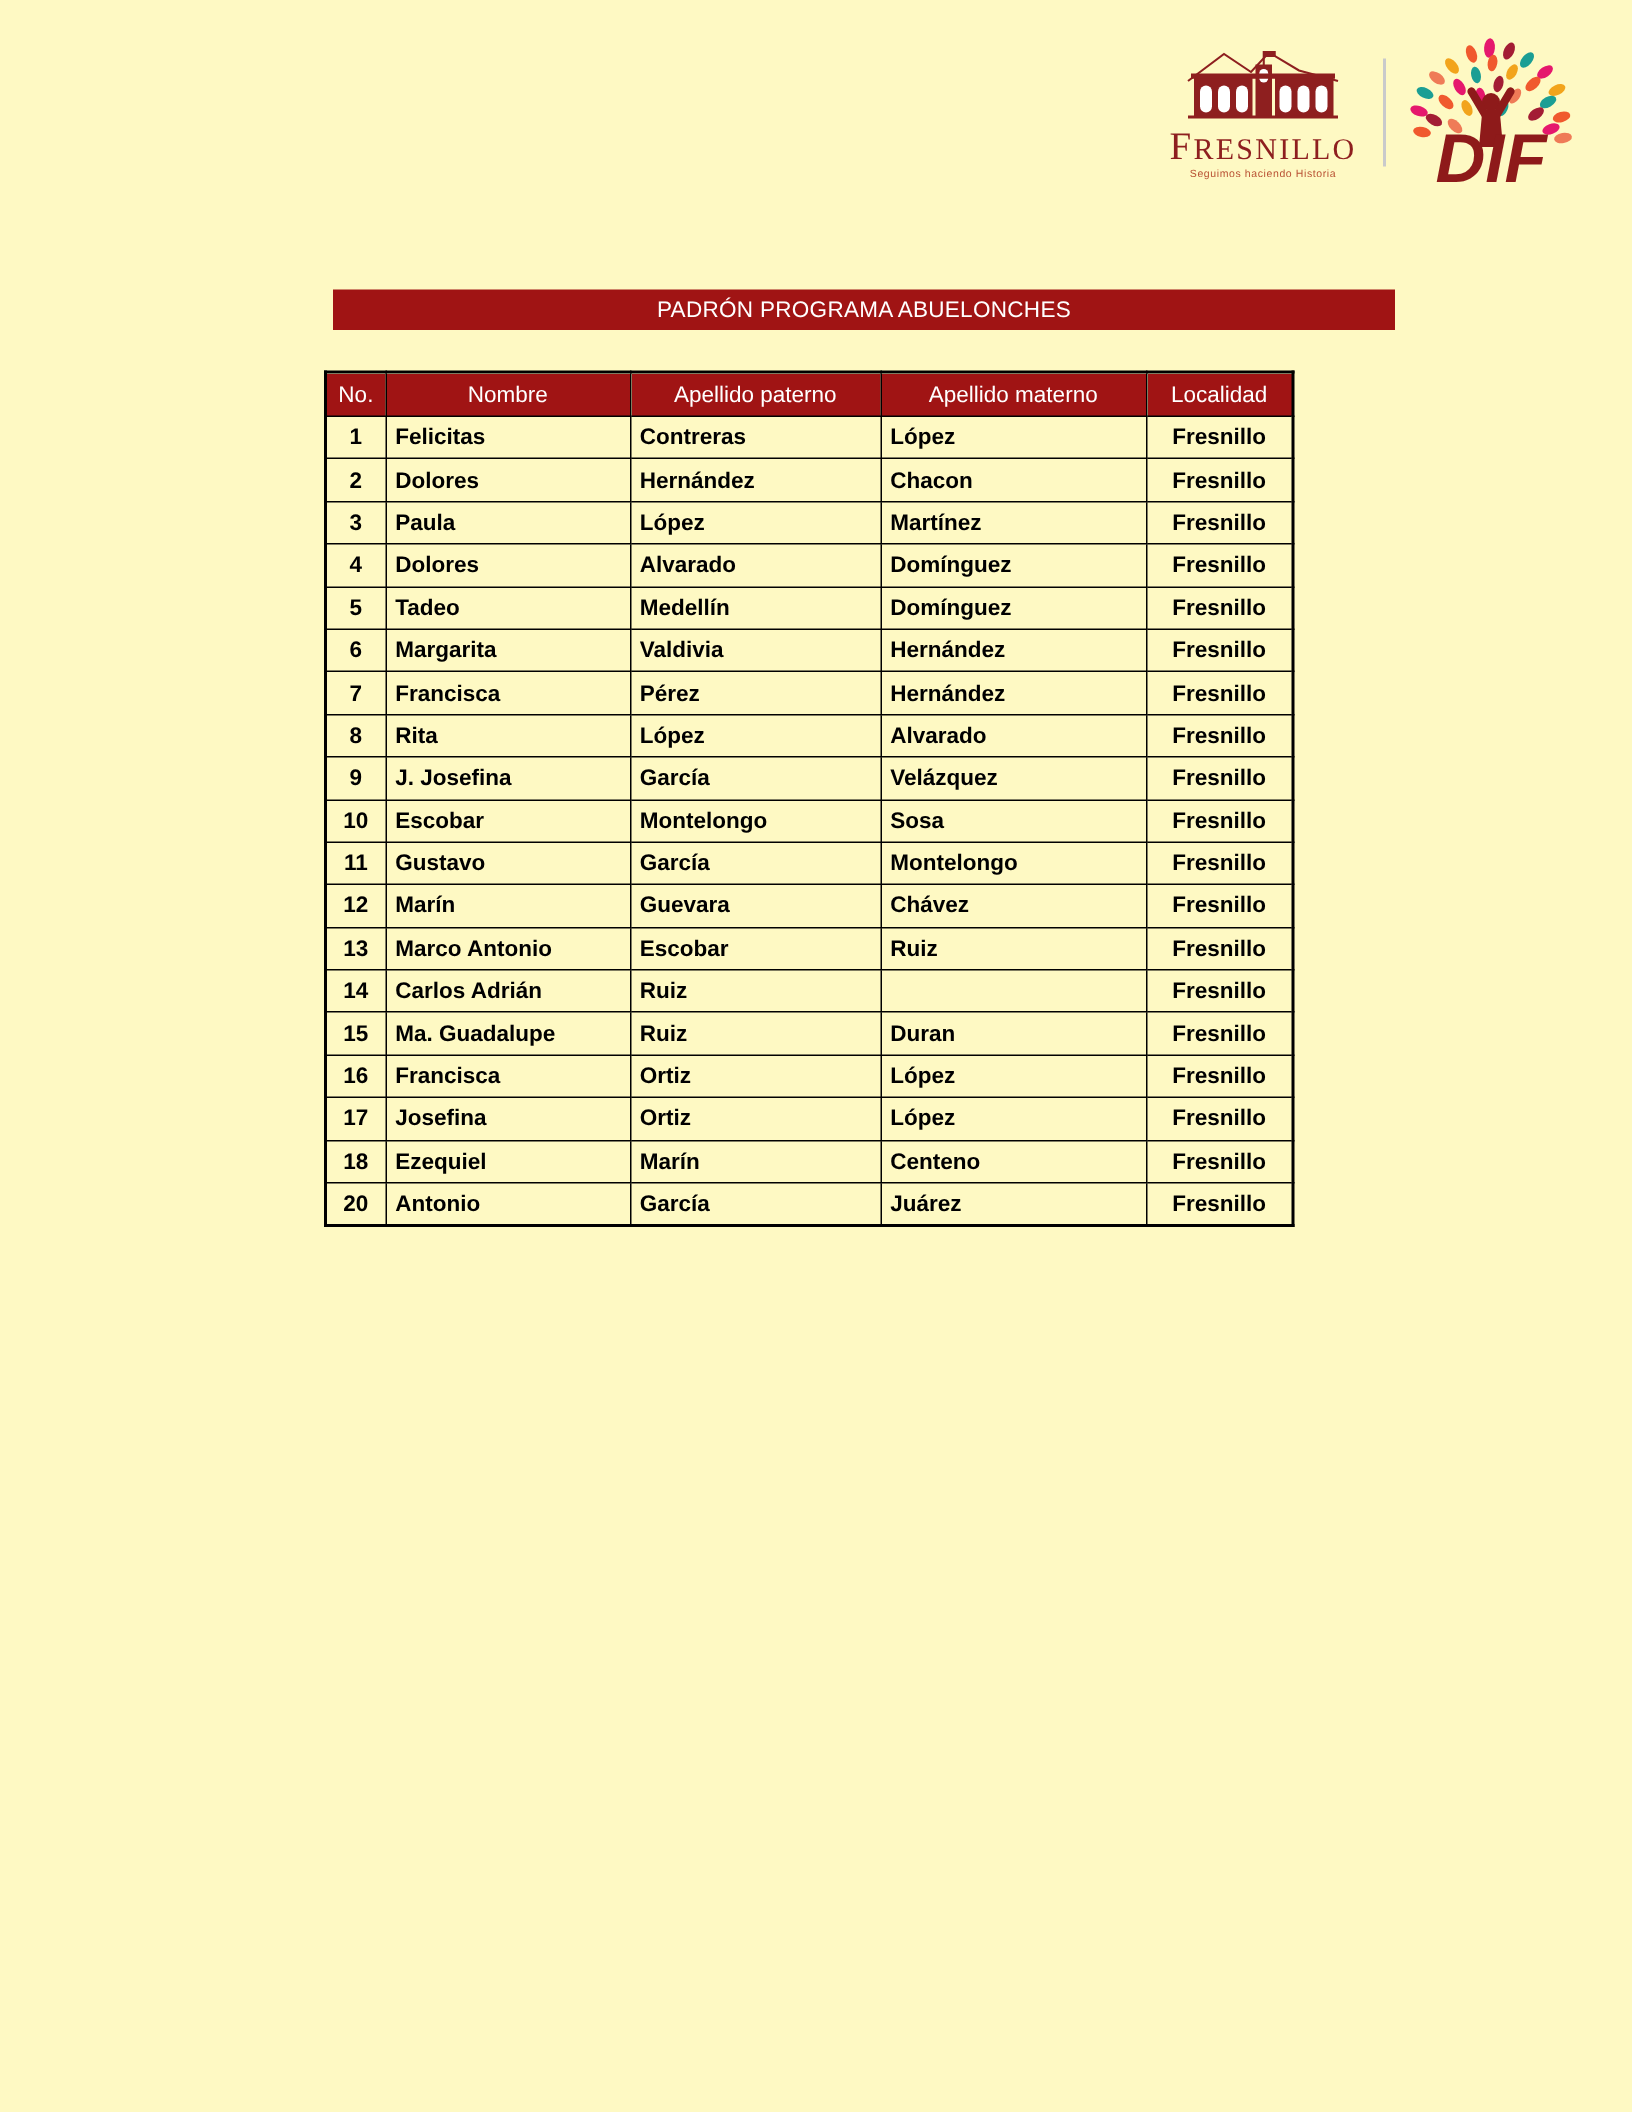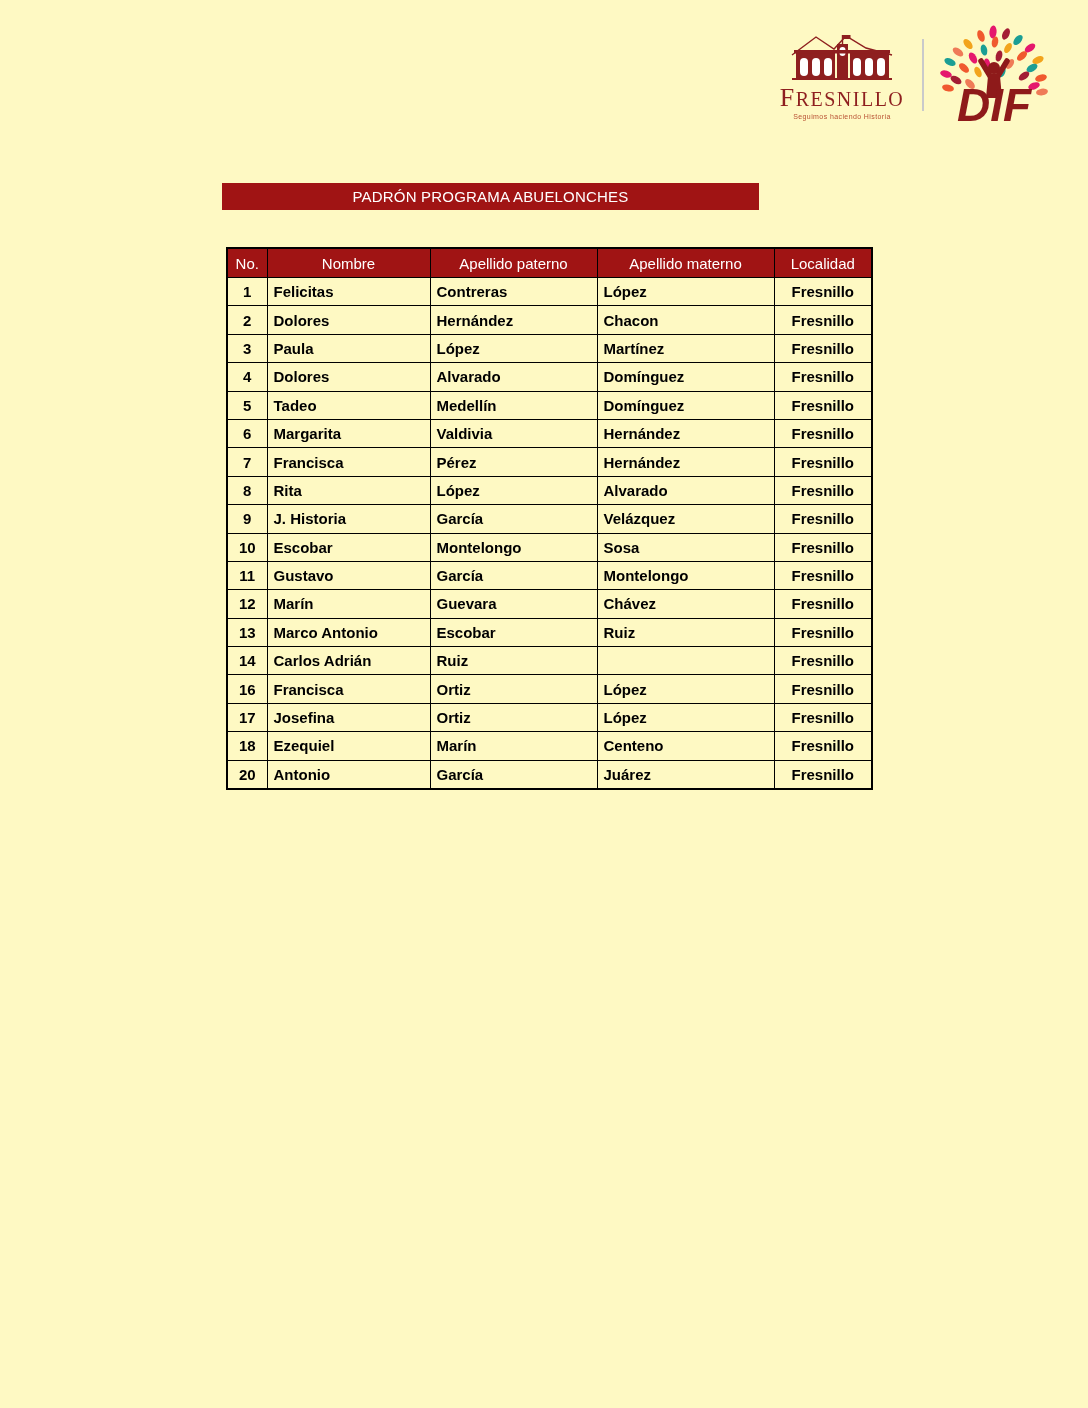--- a/index.html
+++ b/index.html
@@ -40,31 +40,31 @@
   }
   .logo-divider{width:2px;height:72px;background:#C9CACB;}
   .dif-logo{width:112px;height:102px;font-style:italic;}
 
   .lf-p{fill:var(--dif-pink);} .lf-o{fill:var(--dif-orange);}
   .lf-t{fill:var(--dif-teal);} .lf-y{fill:var(--dif-yellow);}
   .lf-c{fill:var(--dif-coral);} .lf-r{fill:var(--dif-darkred);}
 
   
   .title-bar{
-    position:absolute;left:222px;top:183px;
-    width:537px;height:27px;
+    position:absolute;left:222px;top:193px;
+    width:708px;height:27px;
     background:var(--header-red);
     color:#ffffff;
     font-size:15px;font-weight:500;
     text-align:center;line-height:27px;
     letter-spacing:.2px;
   }
 
   
-  .roster-wrap{position:absolute;left:226px;top:247px;}
+  .roster-wrap{position:absolute;left:216px;top:247px;}
   table.roster{
     border-collapse:collapse;
     table-layout:fixed;
     border:2.5px solid #000;
   }
   table.roster th, table.roster td{
     border:1.5px solid #000;
     font-size:15px;
     vertical-align:middle;
     overflow:hidden;white-space:nowrap;
@@ -228,21 +228,21 @@
           </tr>
           <tr>
             <td class="c0">8</td>
             <td class="c1">Rita</td>
             <td class="c2">López</td>
             <td class="c3">Alvarado</td>
             <td class="c4">Fresnillo</td>
           </tr>
           <tr>
             <td class="c0">9</td>
-            <td class="c1">J. Historia</td>
+            <td class="c1">J. Josefina</td>
             <td class="c2">García</td>
             <td class="c3">Velázquez</td>
             <td class="c4">Fresnillo</td>
           </tr>
           <tr>
             <td class="c0">10</td>
             <td class="c1">Escobar</td>
             <td class="c2">Montelongo</td>
             <td class="c3">Sosa</td>
             <td class="c4">Fresnillo</td>
@@ -269,20 +269,27 @@
             <td class="c4">Fresnillo</td>
           </tr>
           <tr>
             <td class="c0">14</td>
             <td class="c1">Carlos Adrián</td>
             <td class="c2">Ruiz</td>
             <td class="c3"></td>
             <td class="c4">Fresnillo</td>
           </tr>
           <tr>
+            <td class="c0">15</td>
+            <td class="c1">Ma. Guadalupe</td>
+            <td class="c2">Ruiz</td>
+            <td class="c3">Duran</td>
+            <td class="c4">Fresnillo</td>
+          </tr>
+          <tr>
             <td class="c0">16</td>
             <td class="c1">Francisca</td>
             <td class="c2">Ortiz</td>
             <td class="c3">López</td>
             <td class="c4">Fresnillo</td>
           </tr>
           <tr>
             <td class="c0">17</td>
             <td class="c1">Josefina</td>
             <td class="c2">Ortiz</td>

